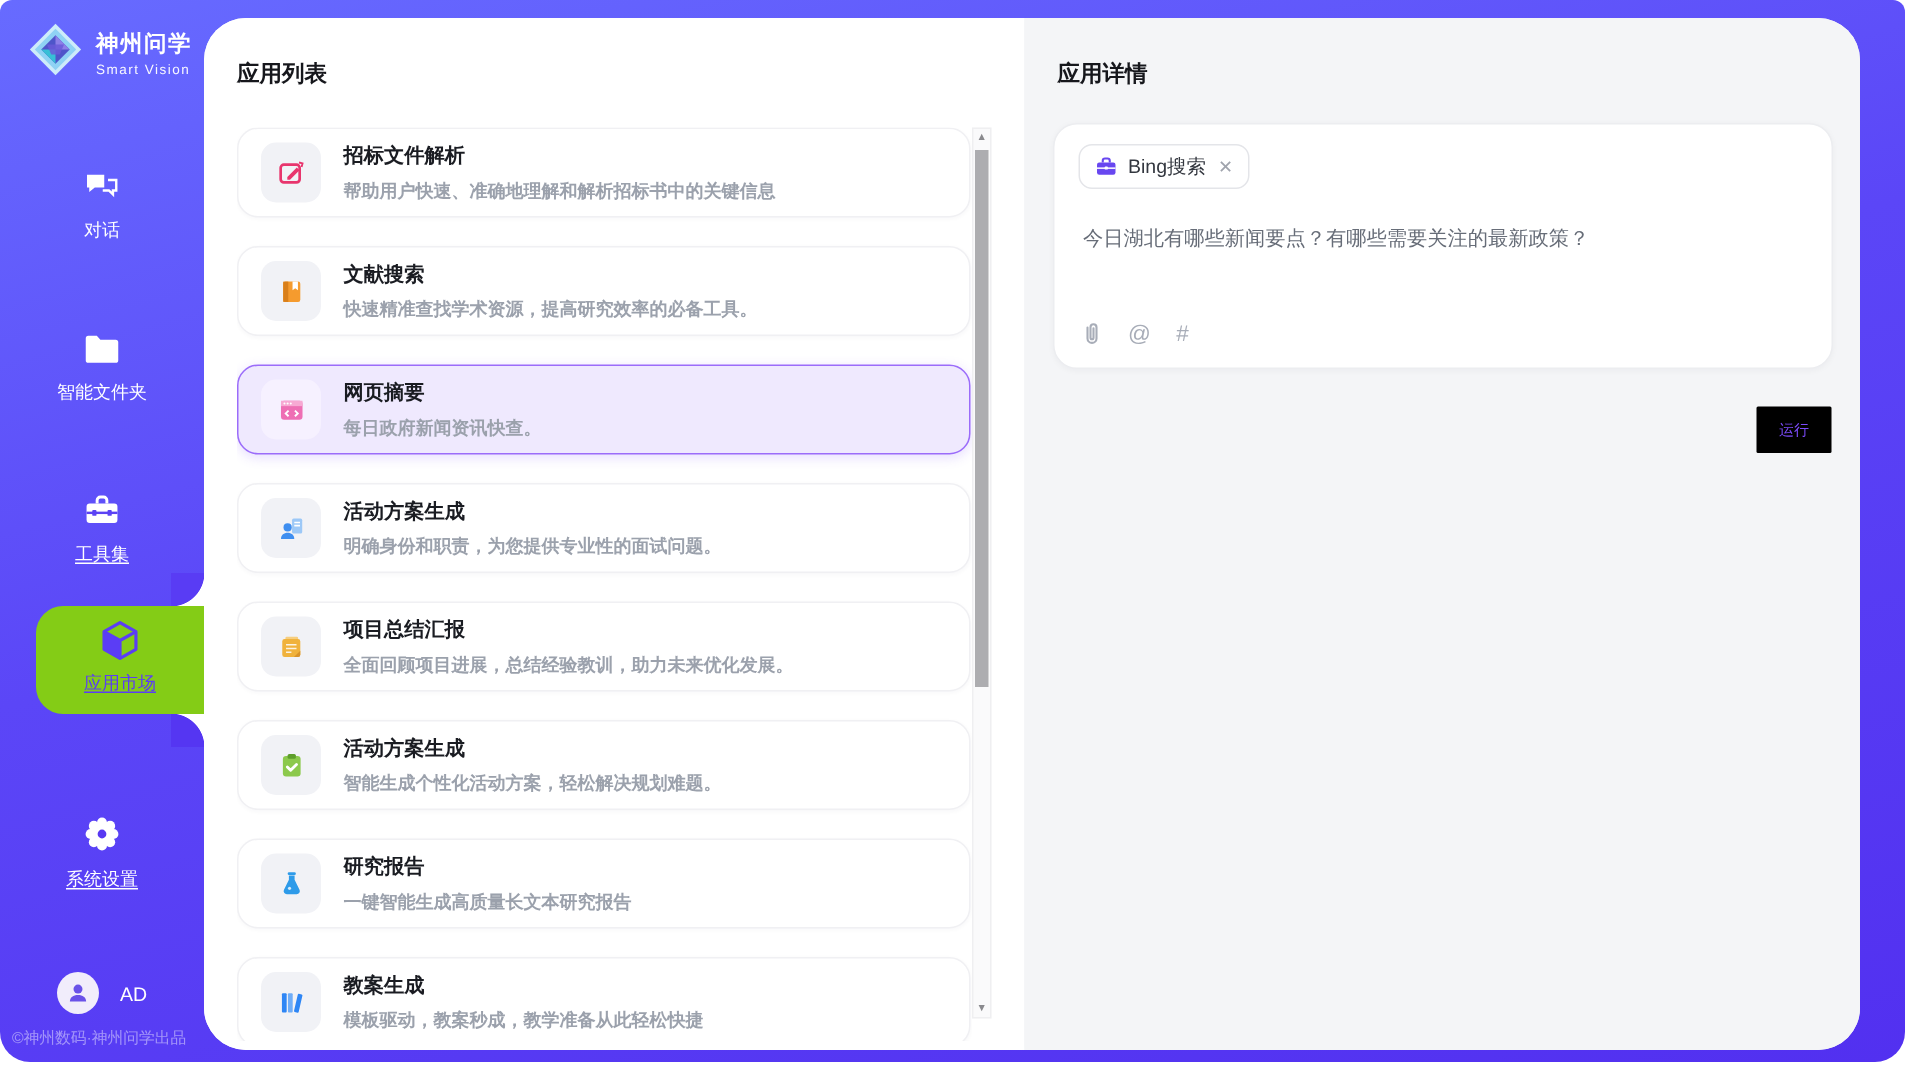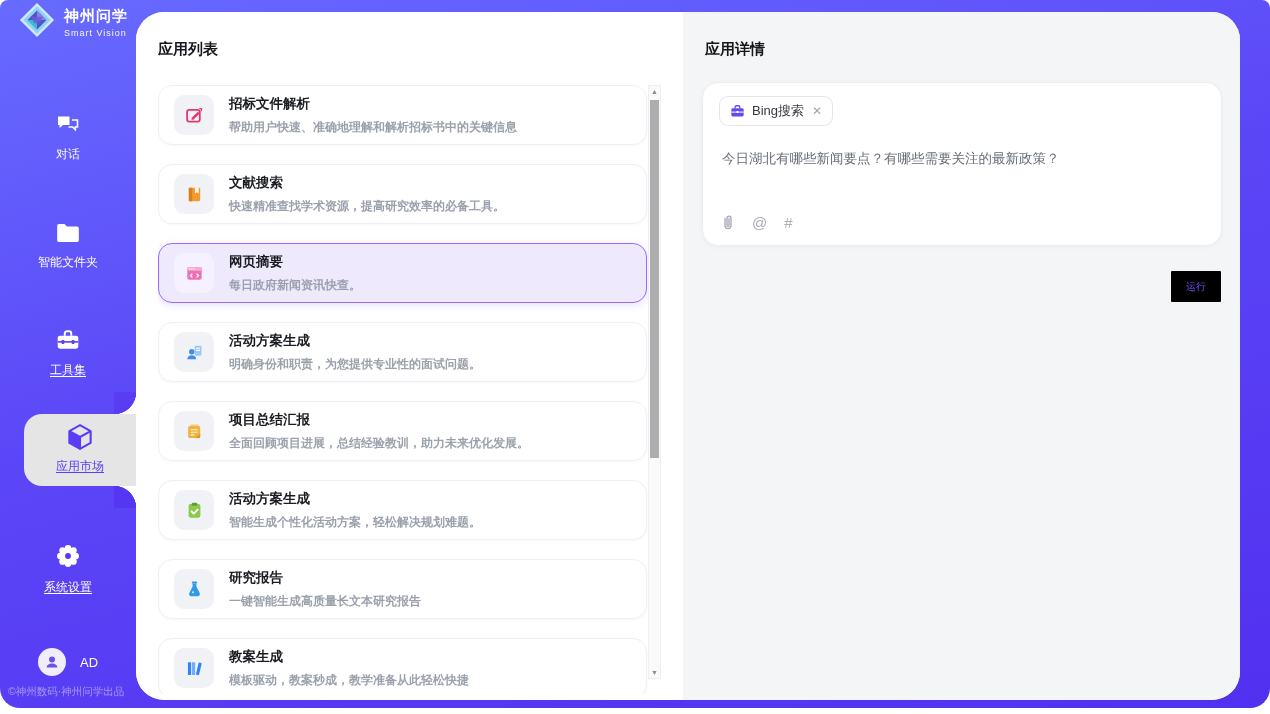--- a/index.html
+++ b/index.html
@@ -7,34 +7,34 @@
   body { font-family:"Liberation Sans","DejaVu Sans",sans-serif; }
   .stage { position:relative; width:1270px; height:714px; background:#fff; overflow:hidden; }
 
   
   .frame { position:absolute; left:0; top:0; width:1270px; height:708px;
            background:linear-gradient(165deg,#676BFF 0%,#5B46F7 45%,#5230F0 100%);
            border-radius:8px 8px 20px 20px; }
 
   
   .sidebar { position:absolute; left:0; top:0; width:136px; height:708px; color:#fff; }
-  .logo { position:absolute; left:18px; top:1px; display:flex; align-items:center; gap:8px; }
+  .logo { position:absolute; left:18px; top:14px; display:flex; align-items:center; gap:8px; }
   .logo-text .t1 { font-size:15px; font-weight:bold; letter-spacing:1px; }
   .logo-text .t2 { font-size:9px; letter-spacing:1px; margin-top:2px; opacity:.95; }
   .nav-item { position:absolute; left:0; width:136px; text-align:center; cursor:pointer; }
   .nav-item .nico { display:block; margin:0 auto 8px auto; }
   .nav-item .nlabel { font-size:12px; color:#fff; }
   .nav-item .nlabel.u { text-decoration:underline; text-underline-offset:2px; }
   .nav-chat { top:112px; }
   .nav-folder { top:222px; }
   .nav-tools { top:328px; }
   .nav-settings { top:543px; }
 
-  .nav-active { position:absolute; left:24px; top:414px; width:112px; height:72px;
-                background:#e5e5e5; border-radius:18px 0 0 18px; text-align:center; cursor:pointer; }
+  .nav-active { position:absolute; left:24px; top:404px; width:112px; height:72px;
+                background:#84cc16; border-radius:18px 0 0 18px; text-align:center; cursor:pointer; }
   .nav-active .nico { display:block; margin:8px auto 4px auto; }
   .nav-active .nlabel { font-size:12px; color:#5B3DF5; text-decoration:underline; text-underline-offset:2px; }
   .tab-corner { position:absolute; right:0; width:22px; height:22px; }
   .tab-corner.top { top:-22px; background:radial-gradient(circle 22px at 0 0, #593CF4 22px, #ffffff 22.5px); }
   .tab-corner.bottom { bottom:-22px; background:radial-gradient(circle 22px at 0 100%, #5536F2 22px, #ffffff 22.5px); }
 
   .user-row { position:absolute; left:38px; top:648px; display:flex; align-items:center; gap:14px; cursor:pointer; }
   .avatar { width:28px; height:28px; border-radius:50%; background:#F1EDFB; display:flex; align-items:center; justify-content:center; }
   .user-name { font-size:13px; color:#fff; }
   .copyright { position:absolute; left:8px; top:685px; width:130px; font-size:10.5px; color:rgba(255,255,255,.45); white-space:nowrap; }

